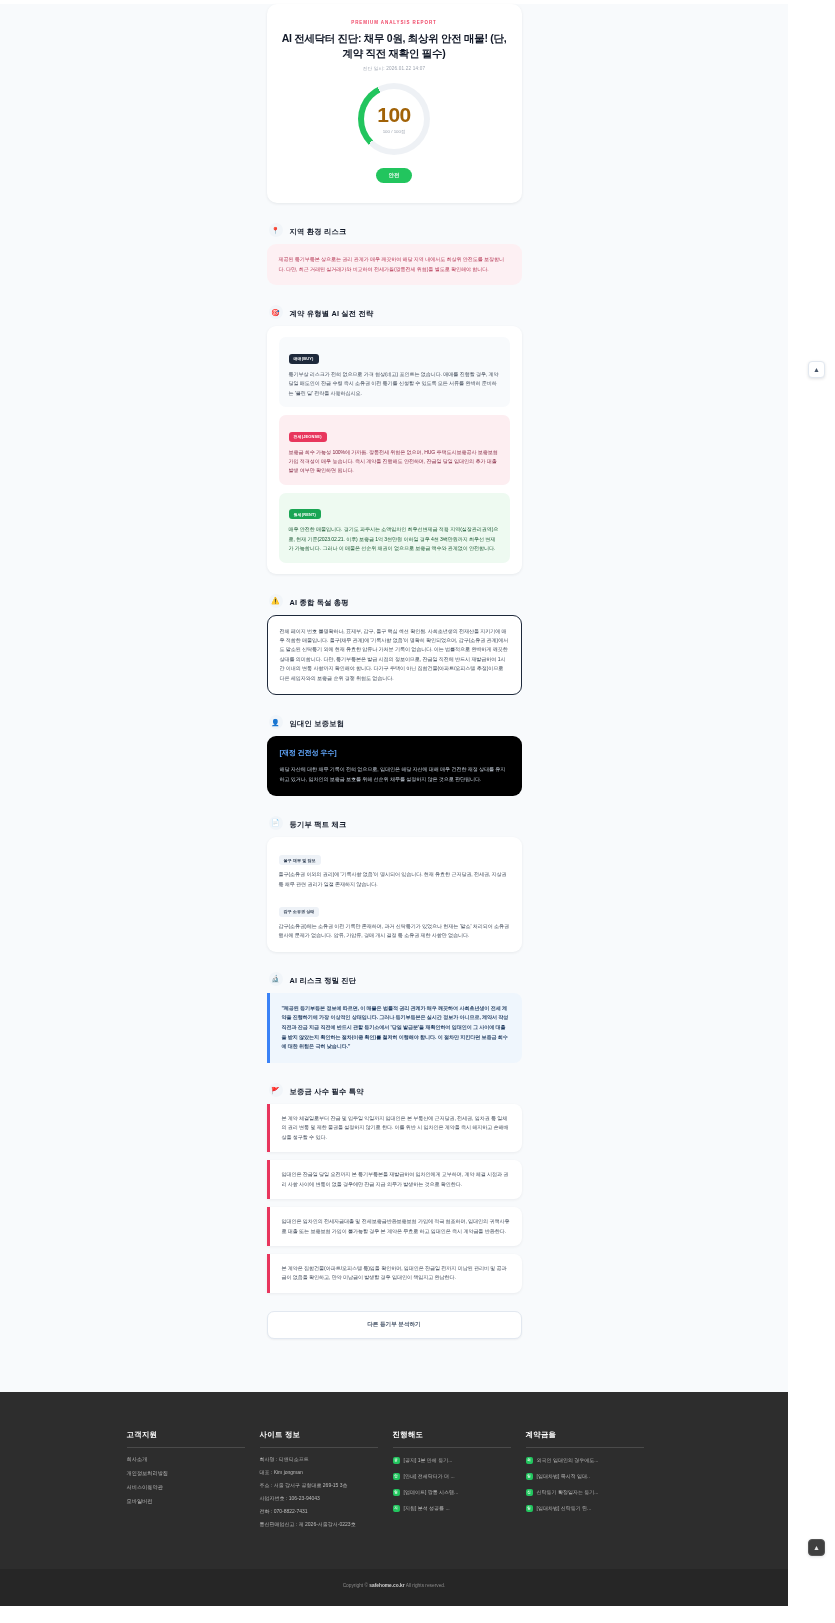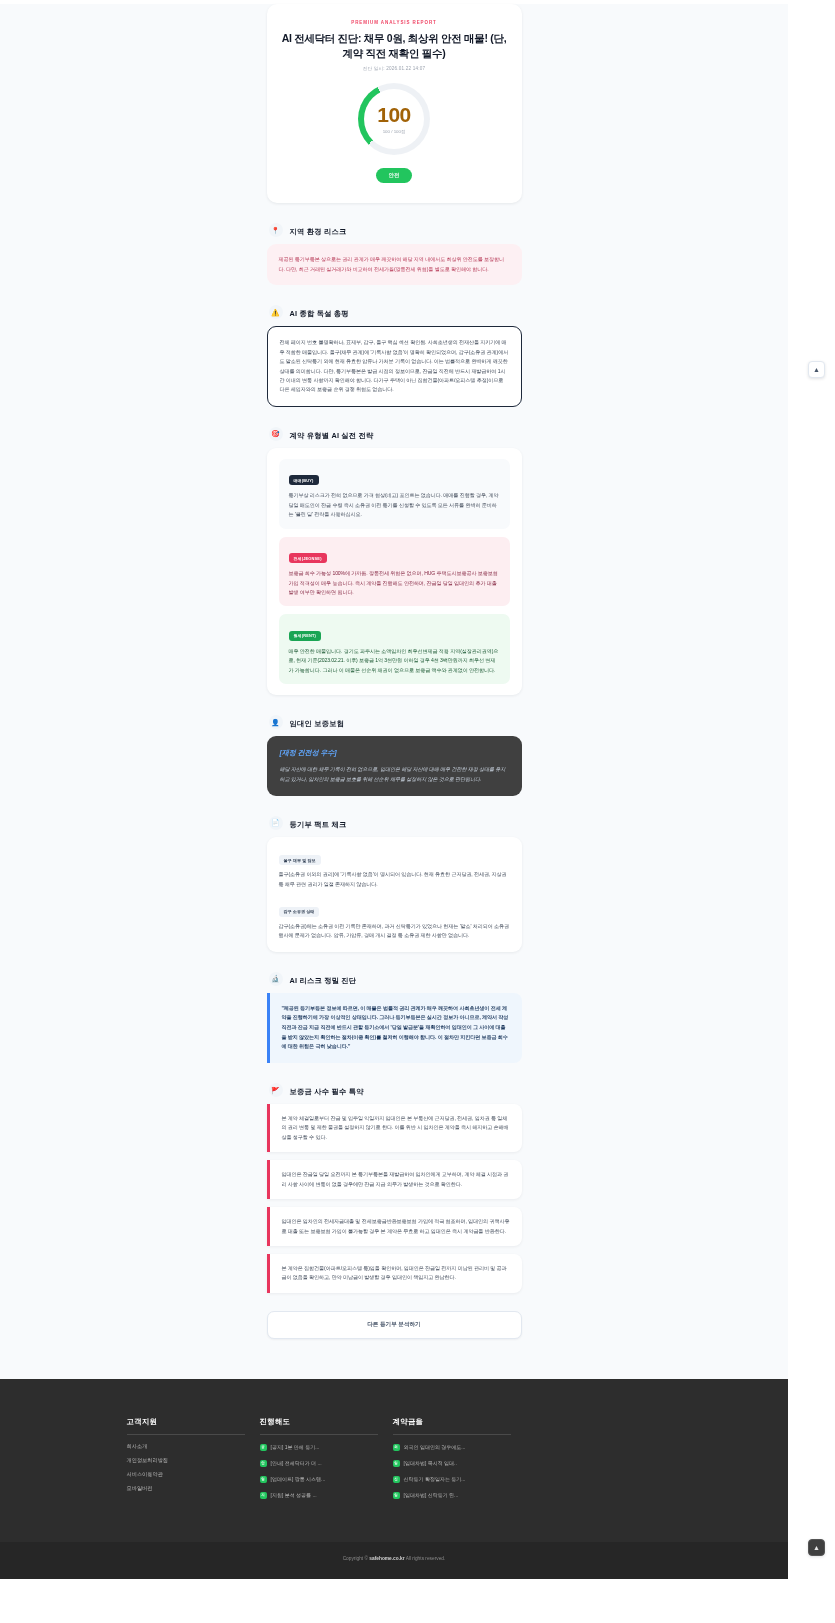--- a/index.html
+++ b/index.html
@@ -88,21 +88,21 @@
     display:inline-block; font-size:3.9px; font-weight:700; color:#fff;
     padding:2.5px 5px; border-radius:3px; margin-bottom:6px; letter-spacing:.2px;
   }
   .tag-buy  { background:#1e293b; }
   .tag-jeon { background:#e8365d; }
   .tag-rent { background:#1aa554; }
   .b-jeon .p { color:#7f1d3a; }
   .b-rent .p { color:#14532d; }
 
   
-  .card-dark { background:#404040; border-radius:9px; padding:12px 13px;font-style:italic; }
+  .card-dark { background:#000000; border-radius:9px; padding:12px 13px; }
   .dark-title { font-size:7.2px; font-weight:700; color:#60a5fa; margin-bottom:7px; letter-spacing:-.2px;}
   .card-dark .p { color:#cbd5e1; }
 
   
   .fact-item { margin-bottom:10px; }
   .fact-item:last-child { margin-bottom:0; }
   .fact-tag {
     display:inline-block; font-size:4.1px; font-weight:700; color:#334155;
     background:#eef2f7; padding:2.5px 5px; border-radius:3px; margin-bottom:5px;
   }
@@ -125,21 +125,21 @@
   .cta {
     margin-top:18px; display:block; width:100%; text-align:center;
     background:#ffffff; border:1px solid #e2e8f0; border-radius:7px;
     padding:9px 0; font-size:5.6px; color:#475569; font-weight:600;
     box-shadow:0 1px 2px rgba(15,23,42,.05); cursor:pointer;
   }
 
   .spacer { height: 40px; }
 
   
-  .footer { background:#2d2d2d; color:#d4d4d4; padding: 38px 0 0; margin-top: 0; }
+  .footer { background:#2d2d2d; color:#d4d4d4; padding: 38px 0 0; margin-top: 13px; }
   .footer-inner { width: 535px; margin: 0 auto; display:flex; gap: 0; }
   .fcol { width: 133px; padding-right: 12px; }
   .fcol h4 {
     font-size:7.4px; font-weight:700; color:#ffffff; letter-spacing:.3px;
     padding-bottom:7px; margin-bottom:9px; border-bottom:1px solid #4a4a4a;
     width: 118px;
   }
   .flink { font-size:5.2px; color:#bdbdbd; line-height:1; margin-bottom:9px; display:block; cursor:pointer;}
   .finfo { font-size:5.0px; color:#bdbdbd; line-height:1; margin-bottom:8px; }
   .fnews { font-size:5.0px; color:#bdbdbd; margin-bottom:9px; display:flex; align-items:center; gap:4px;}
@@ -192,46 +192,46 @@
         <span class="sec-ico">📍</span>
         <span class="sec-title">지역 환경 리스크</span>
       </div>
       <div class="card-pink">
         <div class="p">제공된 등기부등본 상으로는 권리 관계가 매우 깨끗하여 해당 지역 내에서도 최상위 안전도를 보장합니다. 다만, 최근 거래된 실거래가와 비교하여 전세가율(깡통전세 위험)을 별도로 확인해야 합니다.</div>
       </div>
     </div>
 
     <div class="section">
       <div class="sec-head">
-        <span class="sec-ico">⚠️</span>
-        <span class="sec-title">AI 종합 독설 총평</span>
-      </div>
-      <div class="card-outline">
-        <div class="p">전체 페이지 번호 불명확하나, 표제부, 갑구, 을구 핵심 섹션 확인됨. 사회초년생의 전재산을 지키기에 매우 적합한 매물입니다. 을구(채무 관계)에 '기록사항 없음'이 명확히 확인되었으며, 갑구(소유권 관계)에서도 말소된 신탁등기 외에 현재 유효한 압류나 가처분 기록이 없습니다. 이는 법률적으로 완벽하게 깨끗한 상태를 의미합니다. 다만, 등기부등본은 발급 시점의 정보이므로, 잔금일 직전에 반드시 재발급하여 1시간 이내의 변동 사항까지 확인해야 합니다. 다가구 주택이 아닌 집합건물(아파트/오피스텔 추정)이므로 다른 세입자와의 보증금 순위 경쟁 위험도 없습니다.</div>
-      </div>
-    </div>
-
-    <div class="section">
-      <div class="sec-head">
         <span class="sec-ico">🎯</span>
         <span class="sec-title">계약 유형별 AI 실전 전략</span>
       </div>
       <div class="card">
         <div class="strat-block b-buy">
           <span class="tag tag-buy">매매(BUY)</span>
           <div class="p">등기부상 리스크가 전혀 없으므로 가격 협상(네고) 포인트는 없습니다. 매매를 진행할 경우, 계약 당일 매도인이 잔금 수령 즉시 소유권 이전 등기를 신청할 수 있도록 모든 서류를 완벽히 준비하는 '클린 딜' 전략을 사용하십시오.</div>
         </div>
         <div class="strat-block b-jeon">
           <span class="tag tag-jeon">전세(JEONSE)</span>
           <div class="p">보증금 회수 가능성 100%에 가까움. 깡통전세 위험은 없으며, HUG 주택도시보증공사 보증보험 가입 적격성이 매우 높습니다. 즉시 계약을 진행해도 안전하며, 잔금일 당일 임대인의 추가 대출 발생 여부만 확인하면 됩니다.</div>
         </div>
         <div class="strat-block b-rent">
           <span class="tag tag-rent">월세(RENT)</span>
           <div class="p">매우 안전한 매물입니다. 경기도 파주시는 소액임차인 최우선변제금 적용 지역(실장관리권역)으로, 현재 기준(2023.02.21. 이후) 보증금 1억 3천만원 이하일 경우 4천 3백만원까지 최우선 변제가 가능합니다. 그러나 이 매물은 선순위 채권이 없으므로 보증금 액수와 관계없이 안전합니다.</div>
         </div>
+      </div>
+    </div>
+
+    <div class="section">
+      <div class="sec-head">
+        <span class="sec-ico">⚠️</span>
+        <span class="sec-title">AI 종합 독설 총평</span>
+      </div>
+      <div class="card-outline">
+        <div class="p">전체 페이지 번호 불명확하나, 표제부, 갑구, 을구 핵심 섹션 확인됨. 사회초년생의 전재산을 지키기에 매우 적합한 매물입니다. 을구(채무 관계)에 '기록사항 없음'이 명확히 확인되었으며, 갑구(소유권 관계)에서도 말소된 신탁등기 외에 현재 유효한 압류나 가처분 기록이 없습니다. 이는 법률적으로 완벽하게 깨끗한 상태를 의미합니다. 다만, 등기부등본은 발급 시점의 정보이므로, 잔금일 직전에 반드시 재발급하여 1시간 이내의 변동 사항까지 확인해야 합니다. 다가구 주택이 아닌 집합건물(아파트/오피스텔 추정)이므로 다른 세입자와의 보증금 순위 경쟁 위험도 없습니다.</div>
       </div>
     </div>
 
     <div class="section">
       <div class="sec-head">
         <span class="sec-ico">👤</span>
         <span class="sec-title">임대인 보증보험</span>
       </div>
       <div class="card-dark">
         <div class="dark-title">[재정 건전성 우수]</div>
@@ -294,20 +294,29 @@
     <div class="footer-inner">
 
       <div class="fcol">
         <h4>고객지원</h4>
         <span class="flink">회사소개</span>
         <span class="flink">개인정보처리방침</span>
         <span class="flink">서비스이용약관</span>
         <span class="flink">모바일버전</span>
       </div>
 
+      <div class="fcol">
+        <h4>사이트 정보</h4>
+        <div class="finfo">회사명 : 티앤티소프트</div>
+        <div class="finfo">대표 : Kim jongman</div>
+        <div class="finfo">주소 : 서울 강서구 공항대로 269-15 3층</div>
+        <div class="finfo">사업자번호 : 106-23-94043</div>
+        <div class="finfo">전화 : 070-8822-7431</div>
+        <div class="finfo">통신판매업신고 : 제 2026-서울강서-0223호</div>
+      </div>
 
       <div class="fcol">
         <h4>진행해도</h4>
         <div class="fnews">
           <span class="chip chip-g">공</span>
           <span>[공지] 1분 만에 등기...</span>
         </div>
         <div class="fnews">
           <span class="chip chip-g">안</span>
           <span>[안내] 전세닥터가 더 ...</span>

